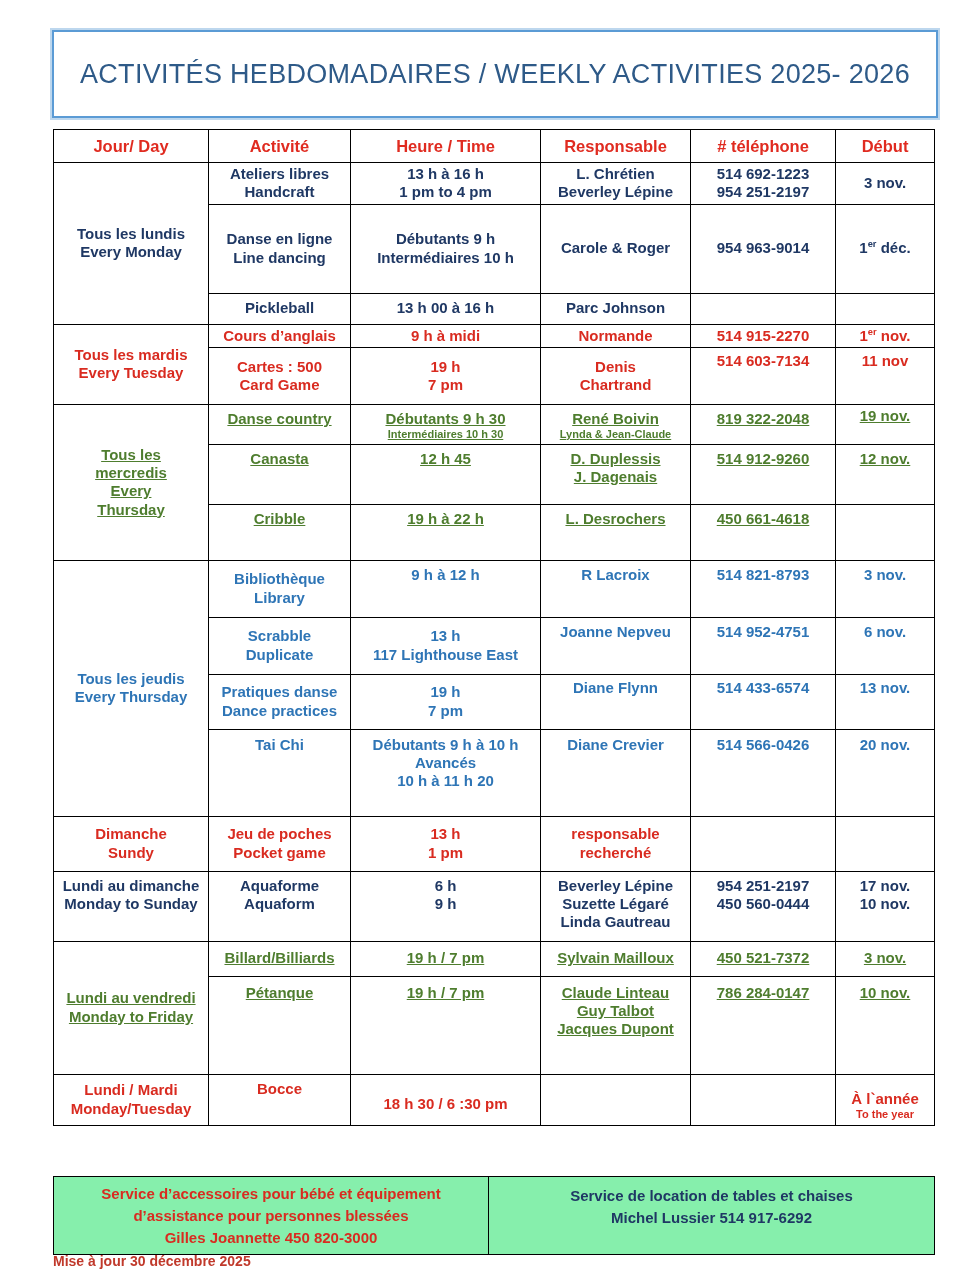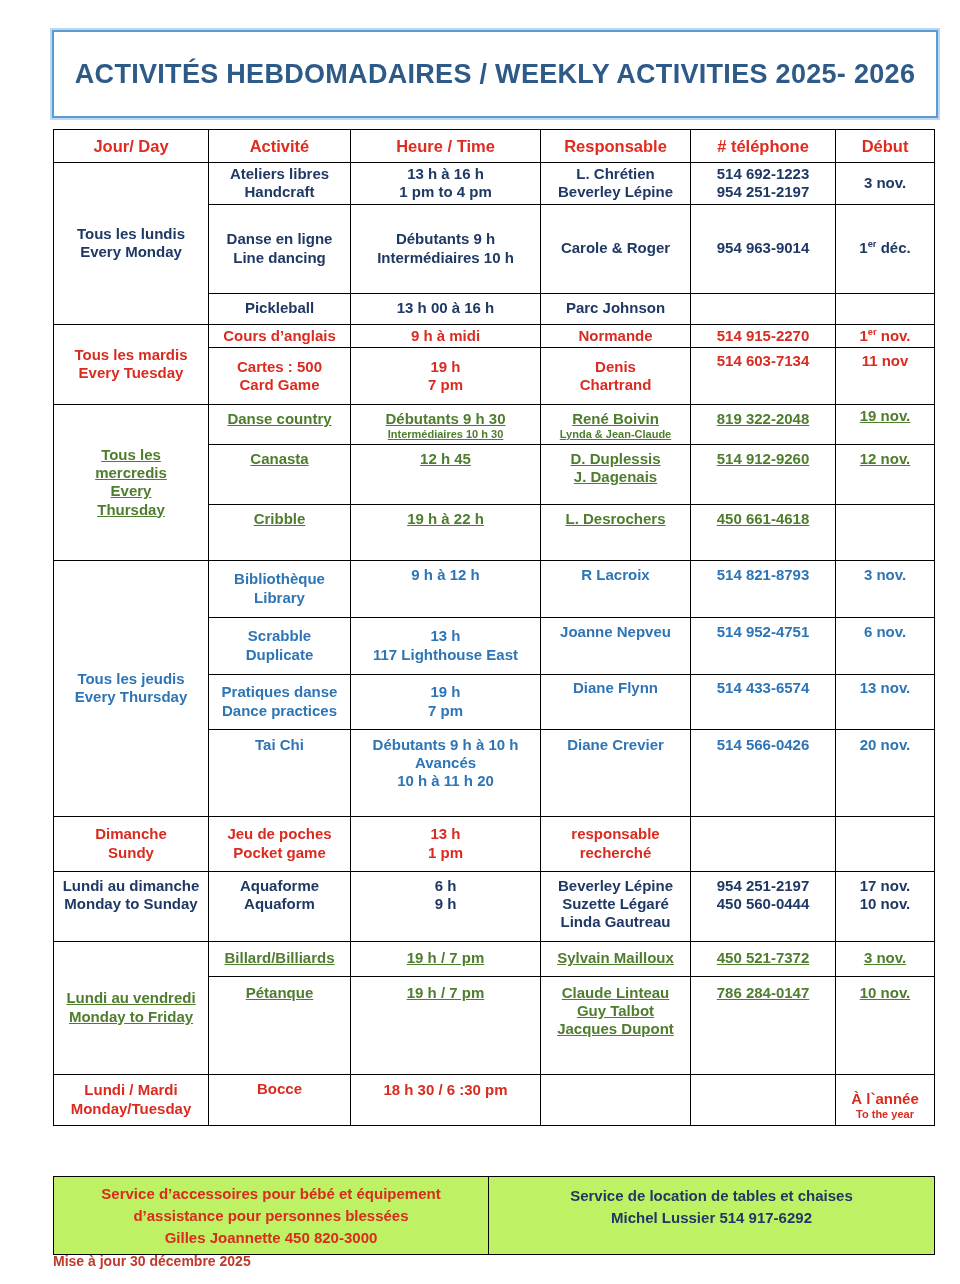--- a/index.html
+++ b/index.html
@@ -18,21 +18,21 @@
     border:2px solid #5B9BD5;
     outline:2px solid #BDD7EE;
     background:#ffffff;
     display:flex;align-items:center;justify-content:center;
   }
   .title-text{
     color:#2E5A88;
     font-size:27px;
     letter-spacing:.3px;
     white-space:nowrap;
-    font-weight:700;
+    font-weight:400;
   }
 
   
   .tbl{
     position:absolute;left:53px;top:129px;width:881px;
     border-collapse:collapse;
     table-layout:fixed;
   }
   .tbl td,.tbl th{
     border:1.4px solid #000;
@@ -72,21 +72,21 @@
   
   .foot{
     position:absolute;left:53px;top:1176px;width:881px;
     border-collapse:collapse;table-layout:fixed;
   }
   .foot td{
     border:1.4px solid #000;
     text-align:center;vertical-align:middle;
     font-weight:bold;font-size:15px;line-height:1.45;
     padding:6px 4px;
-    background:#bef264;
+    background:#86efac;
   }
   .updated{
     position:absolute;left:53px;top:1253px;
     color:#C0392B;font-weight:bold;font-size:14px;
   }
 </style>
 </head>
 <body>
 
 <div class="page">
@@ -348,21 +348,21 @@
         <td class="green" style="vertical-align:top;padding-top:7px">786 284-0147</td>
         <td class="green" style="vertical-align:top;padding-top:7px">10 nov.</td>
       </tr>
 
       <tr>
         <td class="red" style="height:46px">
           <div>Lundi / Mardi</div>
           <div>Monday/Tuesday</div>
         </td>
         <td class="red" style="vertical-align:top;padding-top:5px">Bocce</td>
-        <td class="red" style="vertical-align:top;padding-top:6px">18 h 30 / 6 :30 pm</td>
+        <td class="red" style="vertical-align:top;padding-top:20px">18 h 30 / 6 :30 pm</td>
         <td class="red"></td>
         <td class="red"></td>
         <td class="red" style="vertical-align:top;padding-top:15px">
           <div>À l`année</div>
           <div class="sm">To the year</div>
         </td>
       </tr>
 
     </tbody>
   </table>

